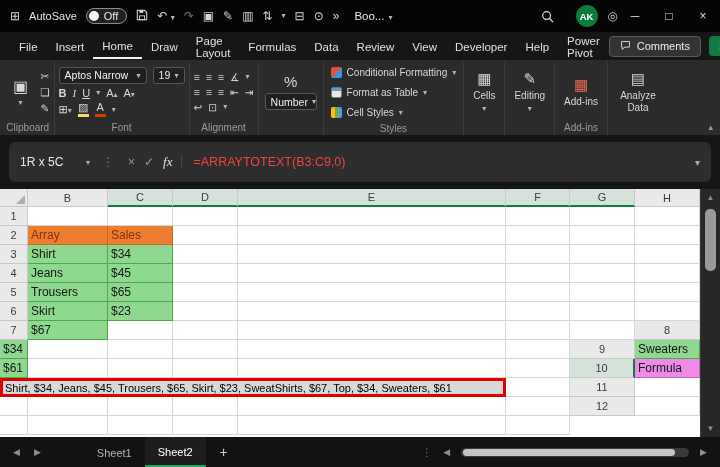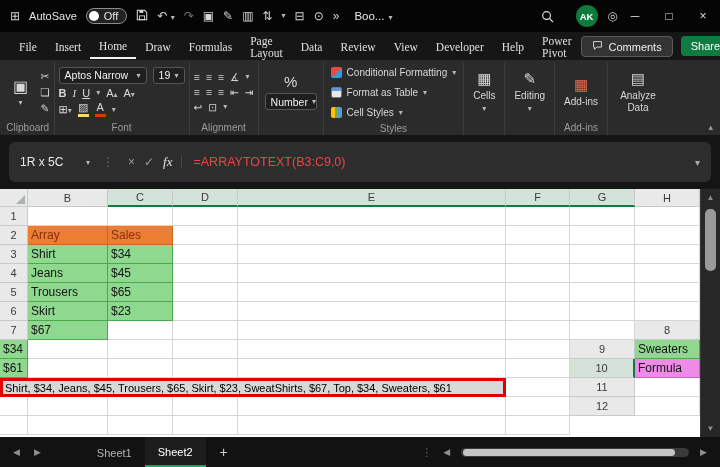--- a/index.html
+++ b/index.html
@@ -15,24 +15,24 @@
   .toggle { display:flex; align-items:center; gap:5px; background:#222; border:1px solid #8c8c8c; border-radius:9px; padding:1px 8px 1px 2px; }
   .knob { width:10px; height:10px; background:#fff; border-radius:50%; }
   .wbname { display:flex; align-items:flex-end; gap:4px; font-size:11.5px; margin-left:6px; }
   .tb-right { margin-left:auto; display:flex; align-items:center; }
   .searchbtn { padding:0 12px; display:flex; align-items:center; }
   .avatar { width:22px; height:22px; border-radius:50%; background:#0E7A3D; color:#fff; font-size:9.5px; font-weight:bold; display:flex; align-items:center; justify-content:center; margin:0 10px; }
   .winbtn { width:34px; height:32px; display:flex; align-items:center; justify-content:center; font-size:12px; color:#ddd; }
 
   
   .tabrow { height:28px; background:#161616; display:flex; align-items:center; padding:0 10px; color:#e0e0e0; font-size:11.5px; flex:0 0 auto; }
-  .rtab { padding:6px 9px 5px;font-family:Liberation Serif, serif; }
+  .rtab { padding:6px 9px 5px; }
   .rtab.active { border-bottom:2px solid #f2f2f2; }
   .tr-right { margin-left:auto; display:flex; align-items:center; gap:8px; }
-  .pill { display:flex; align-items:flex-end; gap:6px; background:#333; border:1px solid #5c5c5c; border-radius:4px; padding:3px 10px; font-size:11px; color:#eee; }
+  .pill { display:flex; align-items:center; gap:6px; background:#333; border:1px solid #5c5c5c; border-radius:4px; padding:3px 10px; font-size:11px; color:#eee; }
   .sharebtn { display:flex; align-items:center; background:#0F7B41; border-radius:4px; color:#fff; font-size:11px; overflow:hidden; }
   .sharebtn .s-main { padding:4px 10px; display:flex; gap:5px; align-items:center; }
 
   
   .ribbon { height:75px; background:#2b2b2b; display:flex; align-items:stretch; color:#d8d8d8; padding:2px 2px 0 2px; position:relative; flex:0 0 auto; }
   .group { display:flex; flex-direction:column; align-items:center; padding:1px 4px 0; border-right:1px solid #3c3c3c; }
   .gbody { flex:1; display:flex; align-items:center; gap:5px; }
   .glabel { height:15px; font-size:10px; color:#9b9b9b; display:flex; align-items:center; gap:2px; }
   .bigbtn { display:flex; flex-direction:column; align-items:center; gap:2px; padding:2px 7px; }
   .bigbtn .bicon { font-size:16px; }
@@ -149,22 +149,22 @@
       <span class="winbtn">□</span>
       <span class="winbtn">×</span>
     </div>
   </div>
 
   <div class="tabrow">
     <span class="rtab">File</span>
     <span class="rtab">Insert</span>
     <span class="rtab active">Home</span>
     <span class="rtab">Draw</span>
+    <span class="rtab">Page Layout</span>
     <span class="rtab">Formulas</span>
-    <span class="rtab">Page Layout</span>
     <span class="rtab">Data</span>
     <span class="rtab">Review</span>
     <span class="rtab">View</span>
     <span class="rtab">Developer</span>
     <span class="rtab">Help</span>
     <span class="rtab">Power Pivot</span>
     <div class="tr-right">
       <span class="pill">
         <span><svg width="11" height="11" viewBox="0 0 14 14">
               <path d="M2 2h10v7H6l-3 3v-3H2z" fill="none" stroke="#ddd" stroke-width="1.2"></path>

